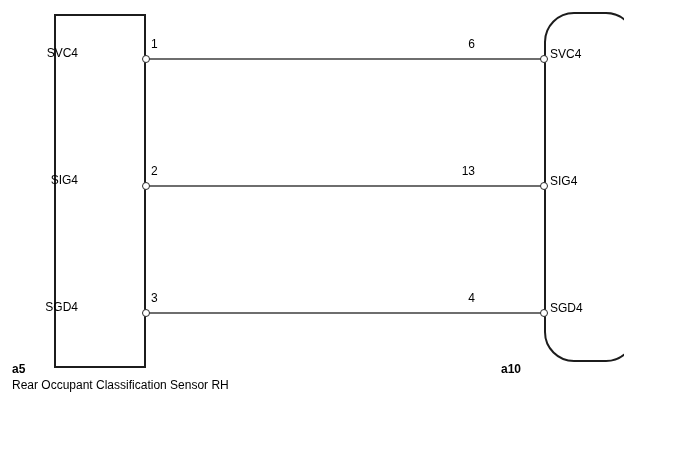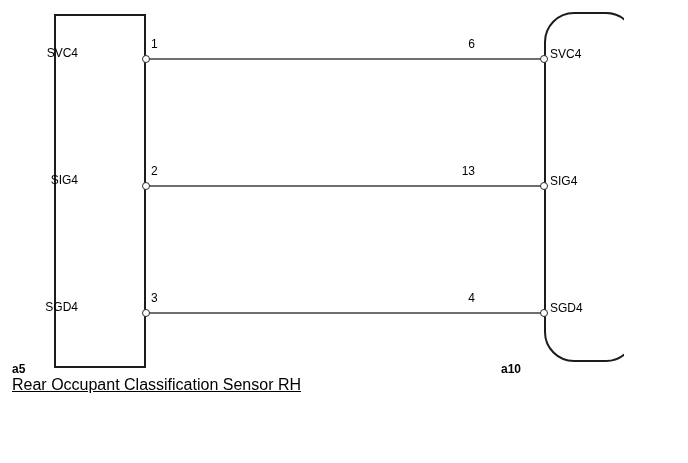--- a/index.html
+++ b/index.html
@@ -82,24 +82,23 @@
     text-align: right;
   }
   .comp-id {
     position: absolute;
     font-size: 12px;
     line-height: 14px;
     font-weight: bold;
   }
   .comp-name {
     position: absolute;
-    font-size: 16px;
+    font-size: 12px;
     line-height: 14px;
     white-space: nowrap;
-    text-decoration: underline;
   }
 </style>
 </head>
 <body>
 
 <div class="canvas">
 
   <div class="component-box left-box"></div>
   <div class="component-box right-box"></div>
 

